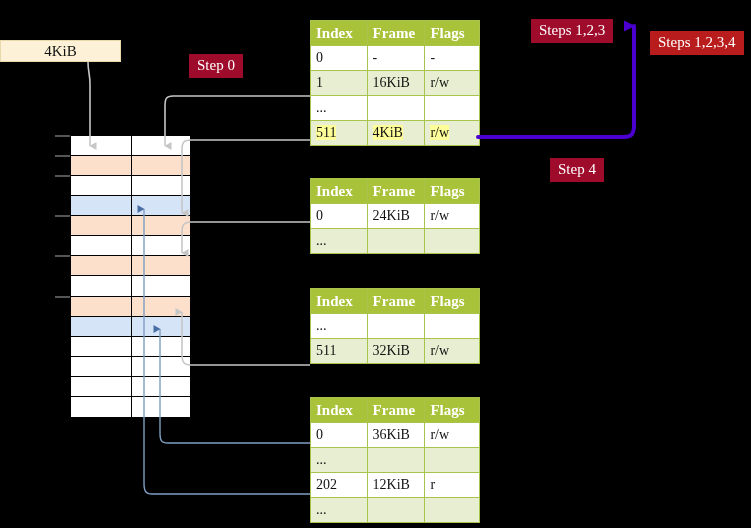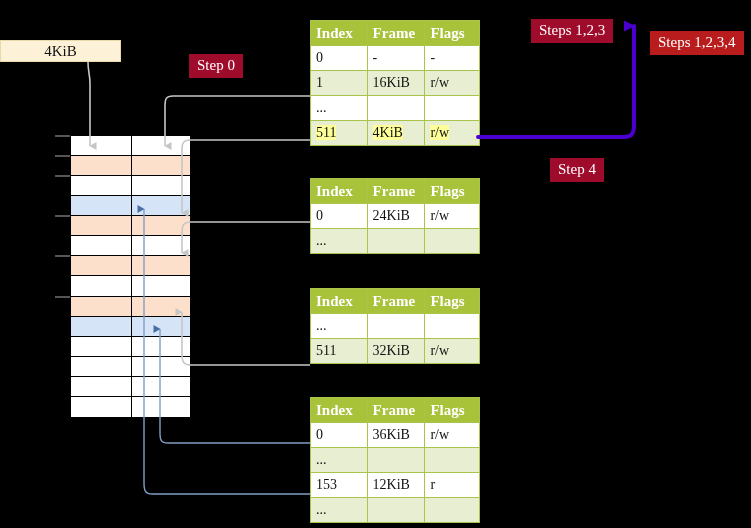--- a/index.html
+++ b/index.html
@@ -210,21 +210,21 @@
           <td>0</td>
           <td>36KiB</td>
           <td>r/w</td>
         </tr>
         <tr class="alt">
           <td>...</td>
           <td></td>
           <td></td>
         </tr>
         <tr class="plain">
-          <td>153</td>
+          <td>202</td>
           <td>12KiB</td>
           <td>r</td>
         </tr>
         <tr class="alt">
           <td>...</td>
           <td></td>
           <td></td>
         </tr>
       </tbody>
     </table>

